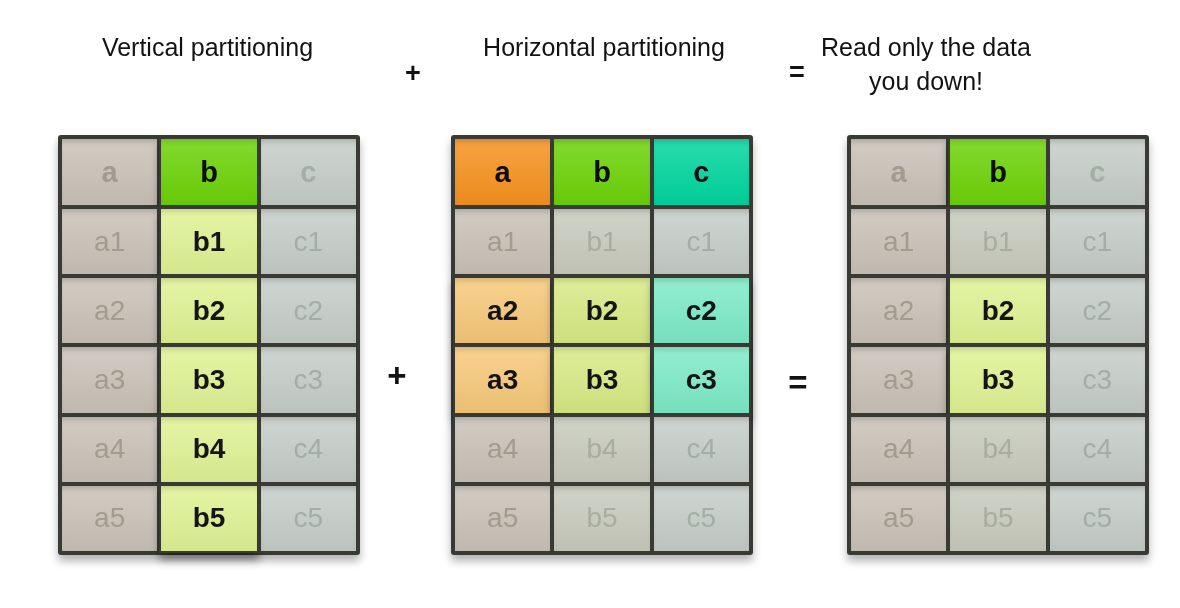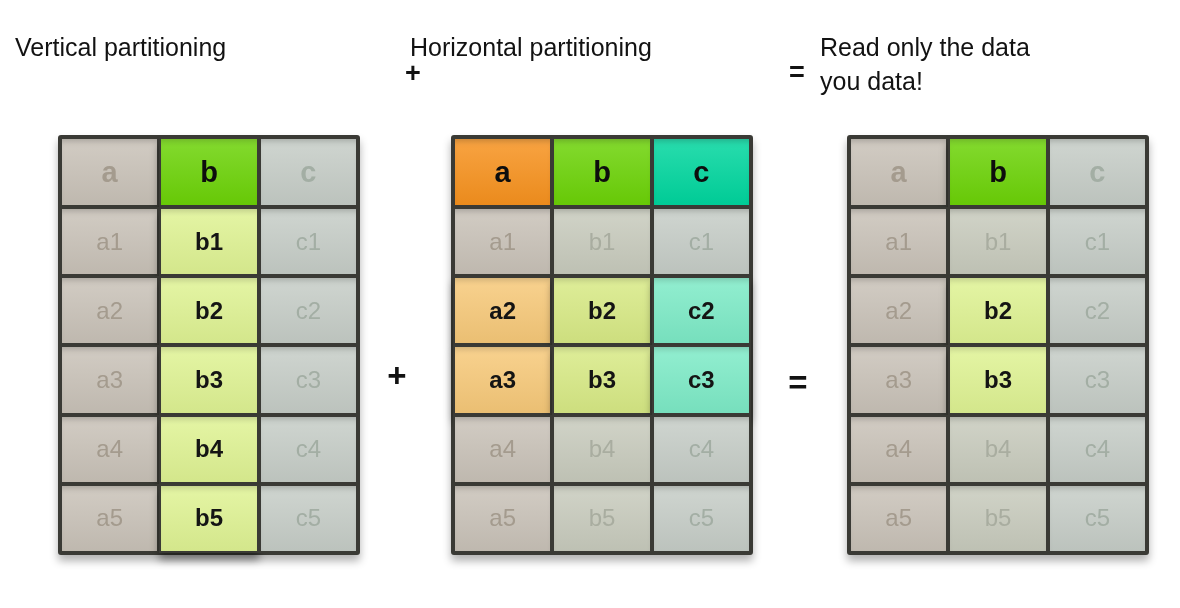--- a/index.html
+++ b/index.html
@@ -13,28 +13,29 @@
     width: 1180px;
     height: 608px;
     background: #ffffff;
     overflow: hidden;
   }
 
   
   .title {
     position: absolute;
     top: 30px;
+    text-align: center;
     font-size: 25px;
     line-height: 34px;
     color: #121212;
   }
   .title span { display: block; }
   .t1 { left: 15px;  width: 385px; }
-  .t2 { left: 410px; width: 360px; }
-  .t3 { left: 820px; width: 340px; }
+  .t2 { left: 424px; width: 360px; }
+  .t3 { left: 756px; width: 340px; }
 
   
   .op {
     position: absolute;
     transform: translate(-50%, -50%);
     color: #121212;
     font-weight: 600;
   }
   .op-top-plus   { left: 413px; top: 73px;  font-size: 27px; }
   .op-top-equals { left: 797px; top: 72px;  font-size: 27px; }
@@ -57,21 +58,21 @@
   }
   .tbl-left  { left: 58px; }
   .tbl-mid   { left: 451px; }
   .tbl-right { left: 847px; }
 
   .cell {
     border: 2px solid var(--border);
     display: flex;
     align-items: center;
     justify-content: center;
-    font-size: 24px;
+    font-size: 28px;
     background-image: linear-gradient(rgba(255,255,255,0.16), rgba(0,0,0,0.05));
     box-shadow: inset 0 6px 6px -4px rgba(0,0,0,0.22);
   }
   .hd { font-weight: 700; font-size: 29px; }
 
   
   .bg-dw { background-color: var(--dim-warm);    color: var(--dim-text-warm); }
   .bg-dn { background-color: var(--dim-neutral); color: var(--dim-text-neutral); }
   .bg-dc { background-color: var(--dim-cool);    color: var(--dim-text-cool); }
 
@@ -96,21 +97,21 @@
   <div class="title t1">
     <span>Vertical partitioning</span>
   </div>
   <div class="op op-top-plus">+</div>
   <div class="title t2">
     <span>Horizontal partitioning</span>
   </div>
   <div class="op op-top-equals">=</div>
   <div class="title t3">
     <span>Read only the data</span>
-    <span>you data!</span>
+    <span>you down!</span>
   </div>
 
   <div class="ptable tbl-left">
     <div class="cell hd bg-dw">a</div>
     <div class="cell hd bg-gh sh">b</div>
     <div class="cell hd bg-dc">c</div>
 
     <div class="cell bg-dw">a1</div>
     <div class="cell bg-g sh">b1</div>
     <div class="cell bg-dc">c1</div>

